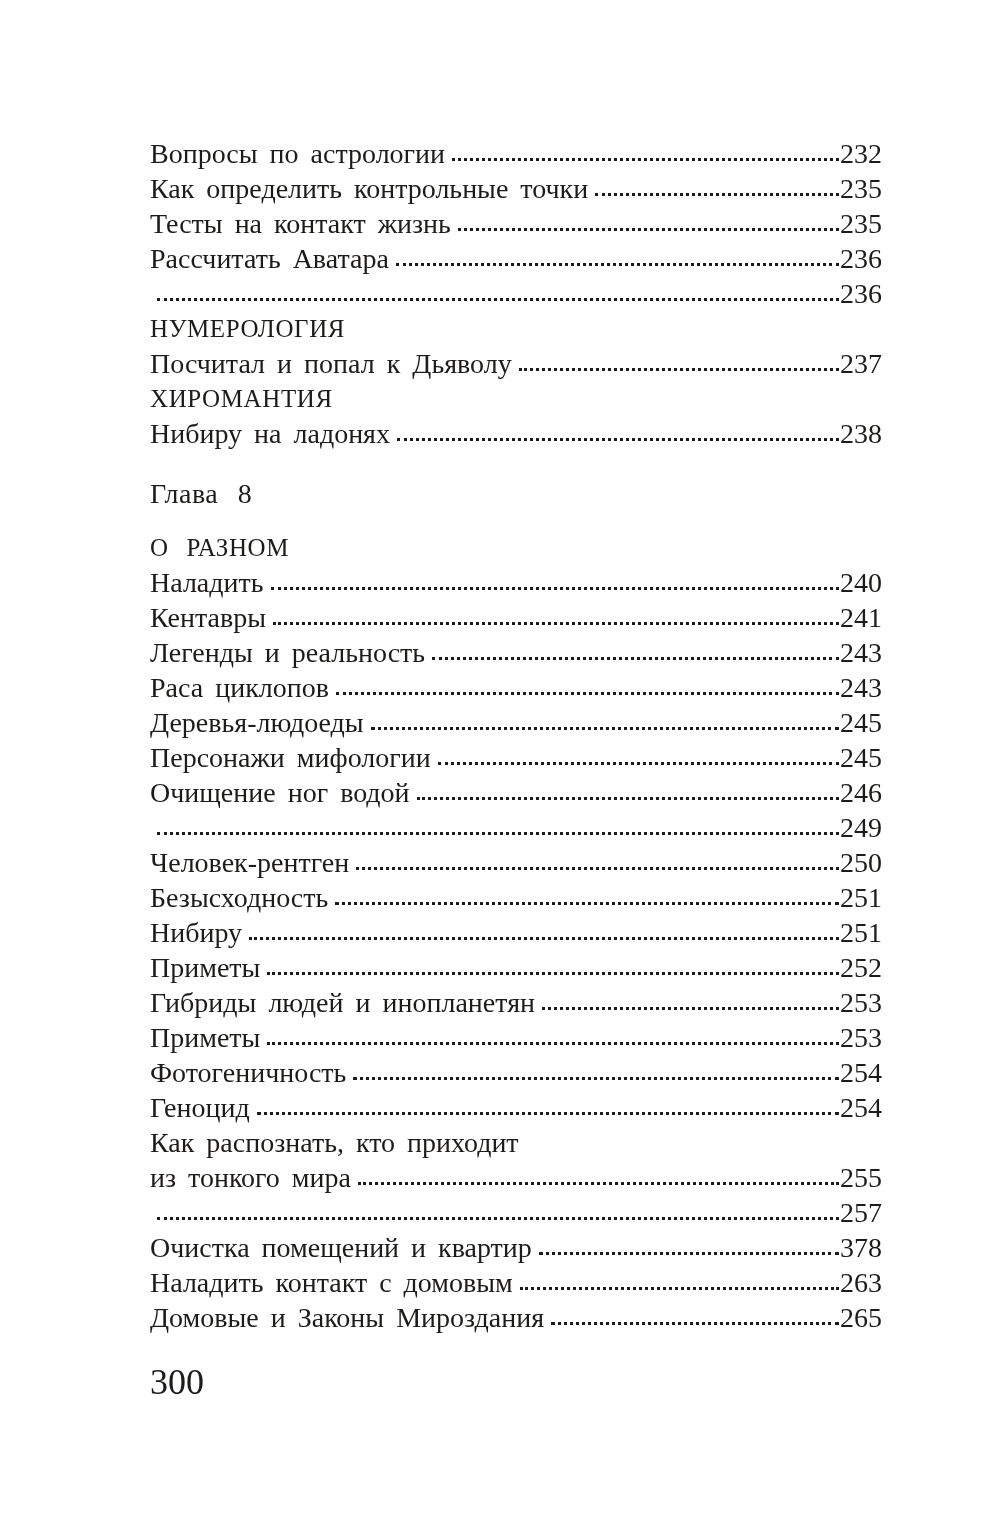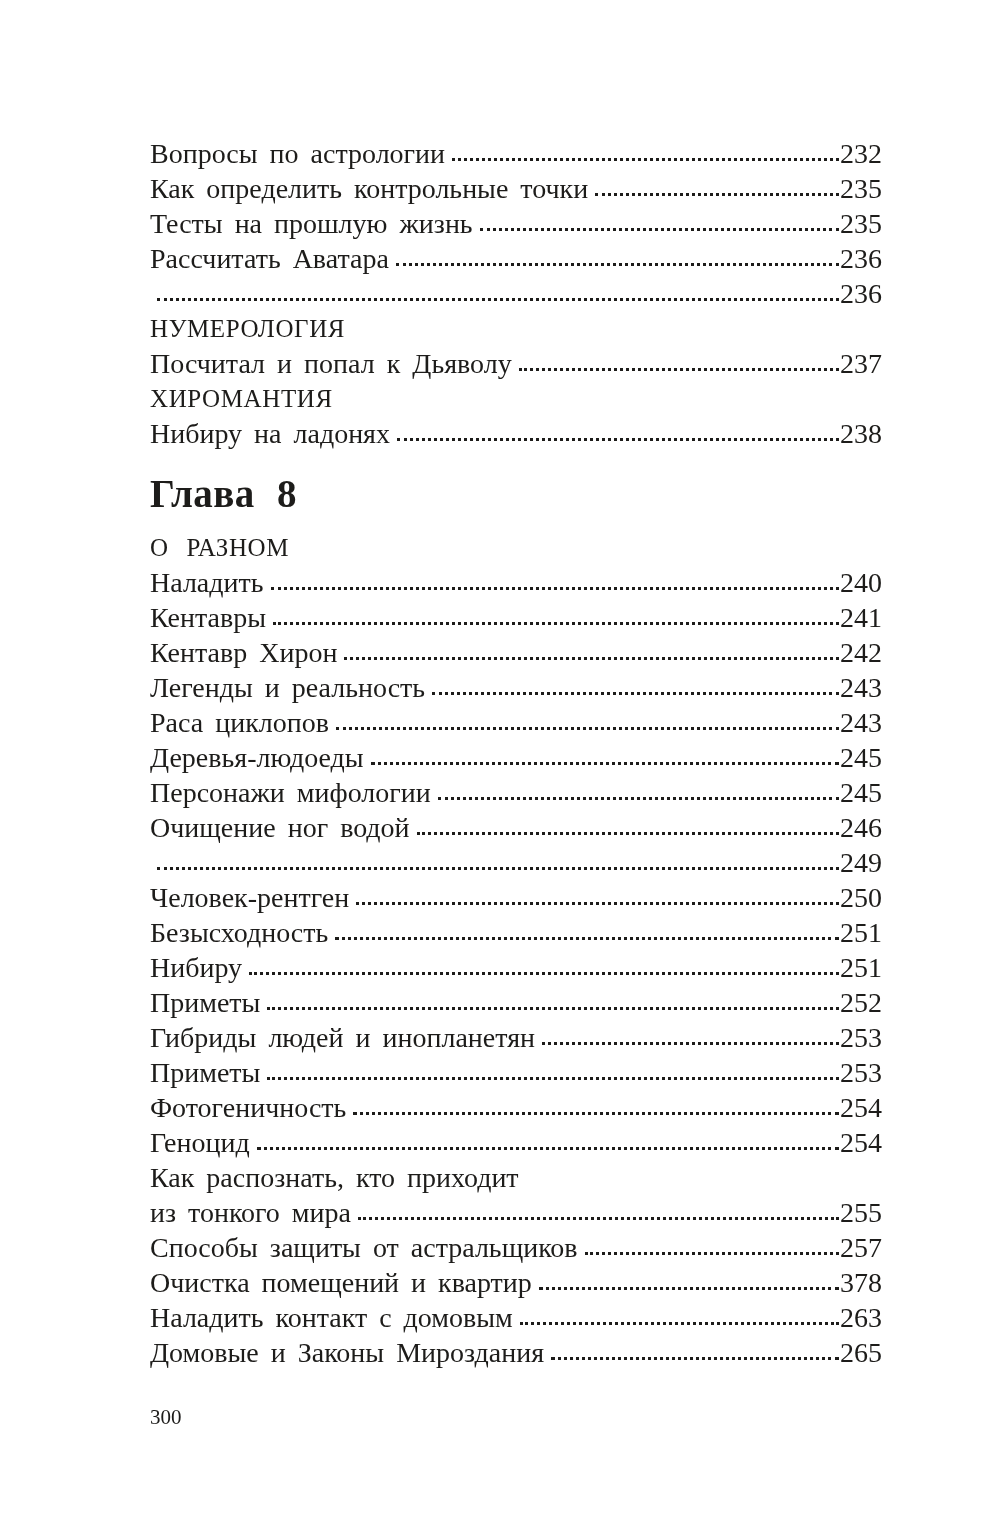--- a/index.html
+++ b/index.html
@@ -37,30 +37,30 @@
     transform: translateY(-2px);
   }
   .row .pg { flex: 0 0 auto; }
   .row.section {
     font-weight: normal;
     font-size: 25px;
     letter-spacing: 0.6px;
     word-spacing: 11px;
   }
   .row.chapter {
-    font-weight: bold;
-    font-size: 39px;
+    font-weight: normal;
+    font-size: 28px;
     line-height: 44px;
     letter-spacing: 0.5px;
     word-spacing: 12px;
     margin: 21px 0 14px 0;
   }
   .footer {
     margin-top: 30px;
-    font-size: 21px;
+    font-size: 36px;
     line-height: 34px;
   }
 </style>
 </head>
 <body>
 
 <div class="page">
 
   <div class="row">
     <span class="t">Вопросы по астрологии</span>
@@ -68,21 +68,21 @@
     <span class="pg">232</span>
   </div>
 
   <div class="row">
     <span class="t">Как определить контрольные точки</span>
     <span class="dots"></span>
     <span class="pg">235</span>
   </div>
 
   <div class="row">
-    <span class="t">Тесты на прошлую жизнь</span>
+    <span class="t">Тесты на контакт жизнь</span>
     <span class="dots"></span>
     <span class="pg">235</span>
   </div>
 
   <div class="row">
     <span class="t">Рассчитать Аватара</span>
     <span class="dots"></span>
     <span class="pg">236</span>
   </div>
 
@@ -124,25 +124,20 @@
     <span class="dots"></span>
     <span class="pg">240</span>
   </div>
 
   <div class="row">
     <span class="t">Кентавры</span>
     <span class="dots"></span>
     <span class="pg">241</span>
   </div>
 
-  <div class="row">
-    <span class="t">Кентавр Хирон</span>
-    <span class="dots"></span>
-    <span class="pg">242</span>
-  </div>
 
   <div class="row">
     <span class="t">Легенды и реальность</span>
     <span class="dots"></span>
     <span class="pg">243</span>
   </div>
 
   <div class="row">
     <span class="t">Раса циклопов</span>
     <span class="dots"></span>
@@ -224,21 +219,20 @@
     <span class="t">Как распознать, кто приходит</span>
   </div>
 
   <div class="row">
     <span class="t">из тонкого мира</span>
     <span class="dots"></span>
     <span class="pg">255</span>
   </div>
 
   <div class="row">
-    <span class="t">Способы защиты от астральщиков</span>
     <span class="dots"></span>
     <span class="pg">257</span>
   </div>
 
   <div class="row">
     <span class="t">Очистка помещений и квартир</span>
     <span class="dots"></span>
     <span class="pg">378</span>
   </div>
 

